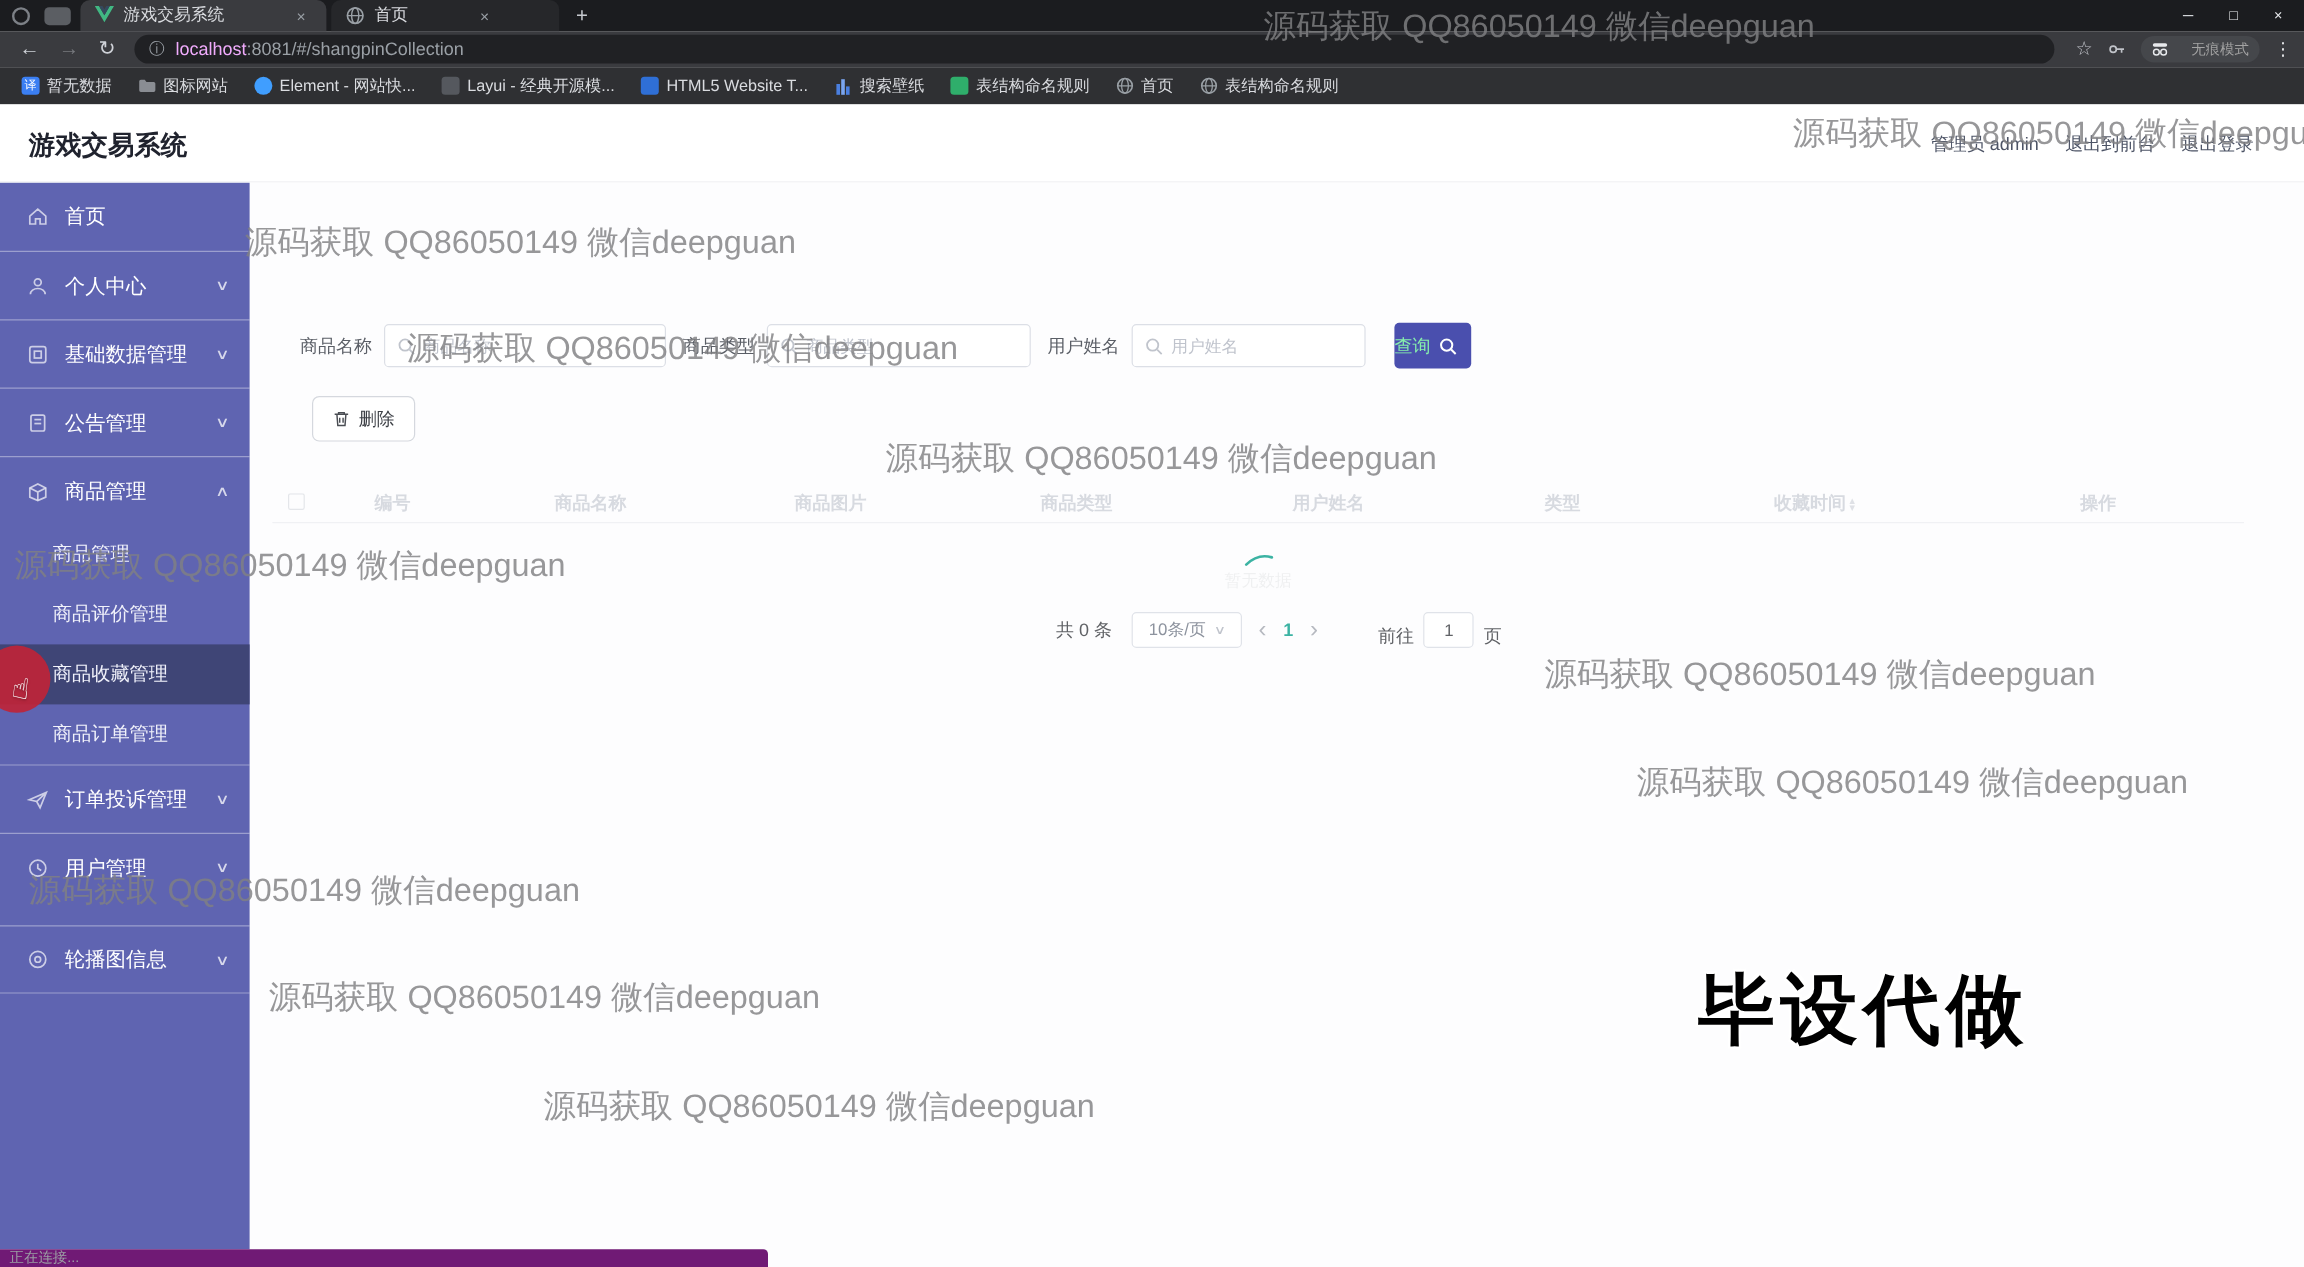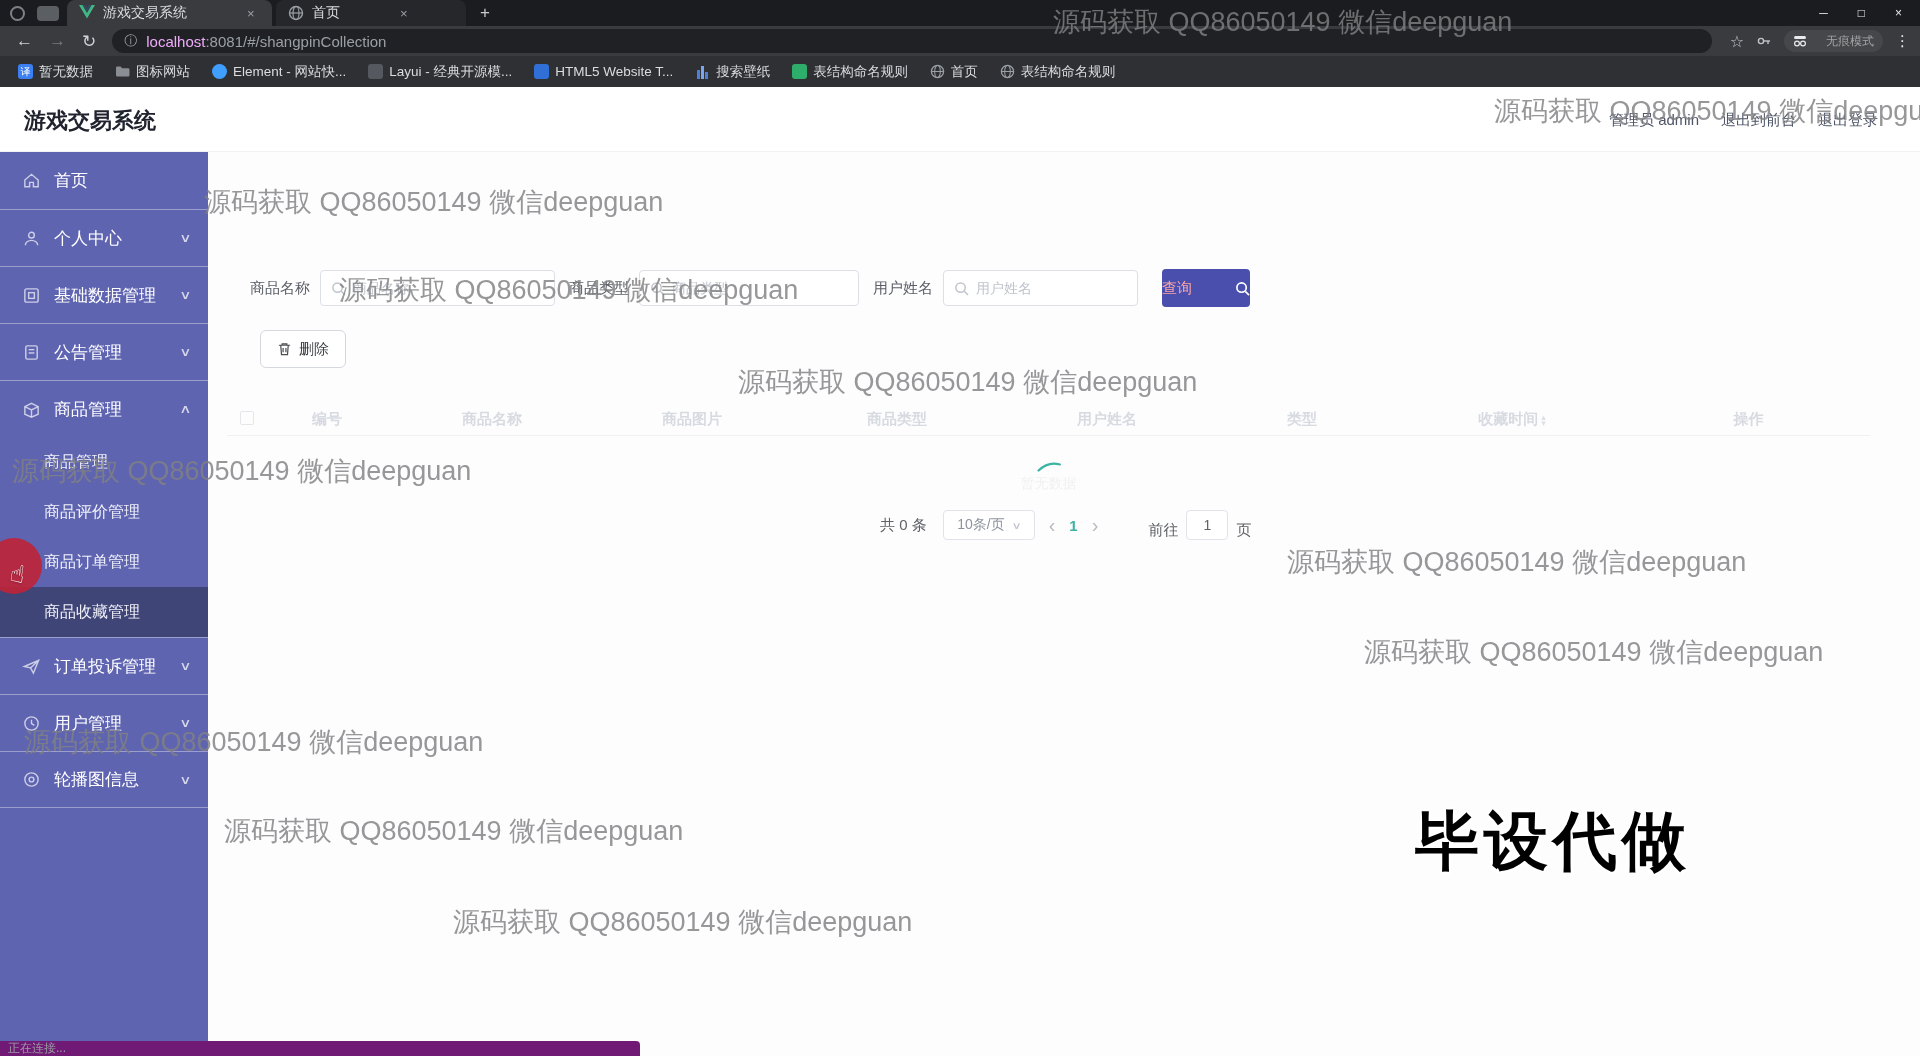--- a/index.html
+++ b/index.html
@@ -43,35 +43,35 @@
   .app-header { position:absolute; left:0; top:87px; width:1920px; height:65px; background:#ffffff; border-bottom:1px solid #f2f2f4; z-index:2; }
   .app-title { position:absolute; left:24px; top:19px; font-size:22px; font-weight:bold; color:#20232e; }
   .header-links { position:absolute; right:42px; top:24px; display:flex; gap:22px; }
   .header-links a { color:#4d5466; font-size:15px; text-decoration:none; }
 
   .sidebar { position:absolute; left:0; top:152px; width:208px; height:889px; background:#5f64b1; z-index:1; }
   .side-item { display:flex; align-items:center; color:#ffffff; cursor:default; }
   .side-item.top { height:57px; padding:0 14px 0 22px; font-size:17px; }
   .side-item.sub { height:50px; padding-left:44px; font-size:16px; color:#f0f1fa; }
   .side-item.divide { border-top:1px solid rgba(255,255,255,.38); }
-  .side-item.last { border-bottom:1px solid rgba(255,255,255,.38); }
+  .side-item.last { border-bottom:1px solid rgba(255,255,255,.38);margin-top:20px; }
   .side-item.active { background:#3f4576; }
   .s-icon { width:19px; height:19px; margin-right:13px; display:inline-flex; opacity:.85; }
   .s-icon svg { width:19px; height:19px; }
   .s-label { flex:1; }
   .chev { font-size:12px; color:rgba(255,255,255,.75); transform:scaleX(1.4); margin-right:4px; }
 
   .main { position:absolute; left:208px; top:152px; width:1712px; height:889px; background:#fdfdfe; }
   .search-row { position:absolute; left:42px; top:117px; display:flex; align-items:center; }
   .f-label { font-size:15px; color:#5a5e66; margin-right:10px; white-space:nowrap; }
   .f-input { height:36px; border:1px solid #dcdfe6; border-radius:4px; background:#fff; display:flex; align-items:center; padding:0 10px; margin-right:14px; }
   .f-input input { border:none; outline:none; font-size:14px; color:#606266; width:100%; background:transparent; }
   .f-input input::placeholder { color:#bfc3cc; }
   .i-search { width:15px; height:15px; margin-right:7px; flex:0 0 auto; }
-  .btn-query { margin-left:10px; width:88px; height:38px; background:#4a4fae; color:#fca5a5; border:none; border-radius:4px; font-size:15px; display:flex; align-items:center; justify-content:space-between; gap:7px; }
+  .btn-query { margin-left:10px; width:64px; height:38px; background:#4a4fae; color:#86efac; border:none; border-radius:4px; font-size:15px; display:flex; align-items:center; justify-content:flex-start; gap:7px; }
   .btn-delete { position:absolute; left:52px; top:178px; width:86px; height:38px; background:#fff; border:1px solid #d5d8de; border-radius:6px; font-size:15px; color:#3c3f45; display:flex; align-items:center; justify-content:center; gap:7px; }
 
   .table { position:absolute; left:19px; top:252px; width:1643px; }
   .t-head { display:flex; align-items:center; height:32px; border-bottom:1px solid #f0f1f4; }
   .t-col { font-size:15px; color:#d7dae0; font-weight:bold; text-align:center; white-space:nowrap; overflow:hidden; }
   .t-check { display:inline-block; width:14px; height:14px; border:1px solid #e4e6ea; border-radius:2px; }
   .sorters { display:inline-flex; flex-direction:column; line-height:6px; font-size:9px; color:#dfe1e6; margin-left:3px; vertical-align:middle; }
   .t-empty { height:82px; display:flex; flex-direction:column; align-items:center; justify-content:center; gap:4px; }
   .t-empty .arc { transform:rotate(-8deg); }
   .t-empty .txt { font-size:14px; color:rgba(60,64,72,.07); }
@@ -283,28 +283,28 @@
     <div class="side-item sub">
 
       <span class="s-label">商品管理</span>
 
     </div>
     <div class="side-item sub">
 
       <span class="s-label">商品评价管理</span>
 
     </div>
+    <div class="side-item sub active">
+
+      <span class="s-label">商品收藏管理</span>
+
+    </div>
     <div class="side-item sub">
 
       <span class="s-label">商品订单管理</span>
-
-    </div>
-    <div class="side-item sub active">
-
-      <span class="s-label">商品收藏管理</span>
 
     </div>
     <div class="side-item top divide">
       <span class="s-icon">
         <svg viewBox="0 0 20 20">
           <path d="M2.5 10 L17.5 3.5 L12 17 L9 11.5 Z M9 11.5 L17.5 3.5" fill="none" stroke="rgba(255,255,255,.8)" stroke-width="1.5"></path>
         </svg>
       </span>
       <span class="s-label">订单投诉管理</span>
       <span class="chev">∨</span>

